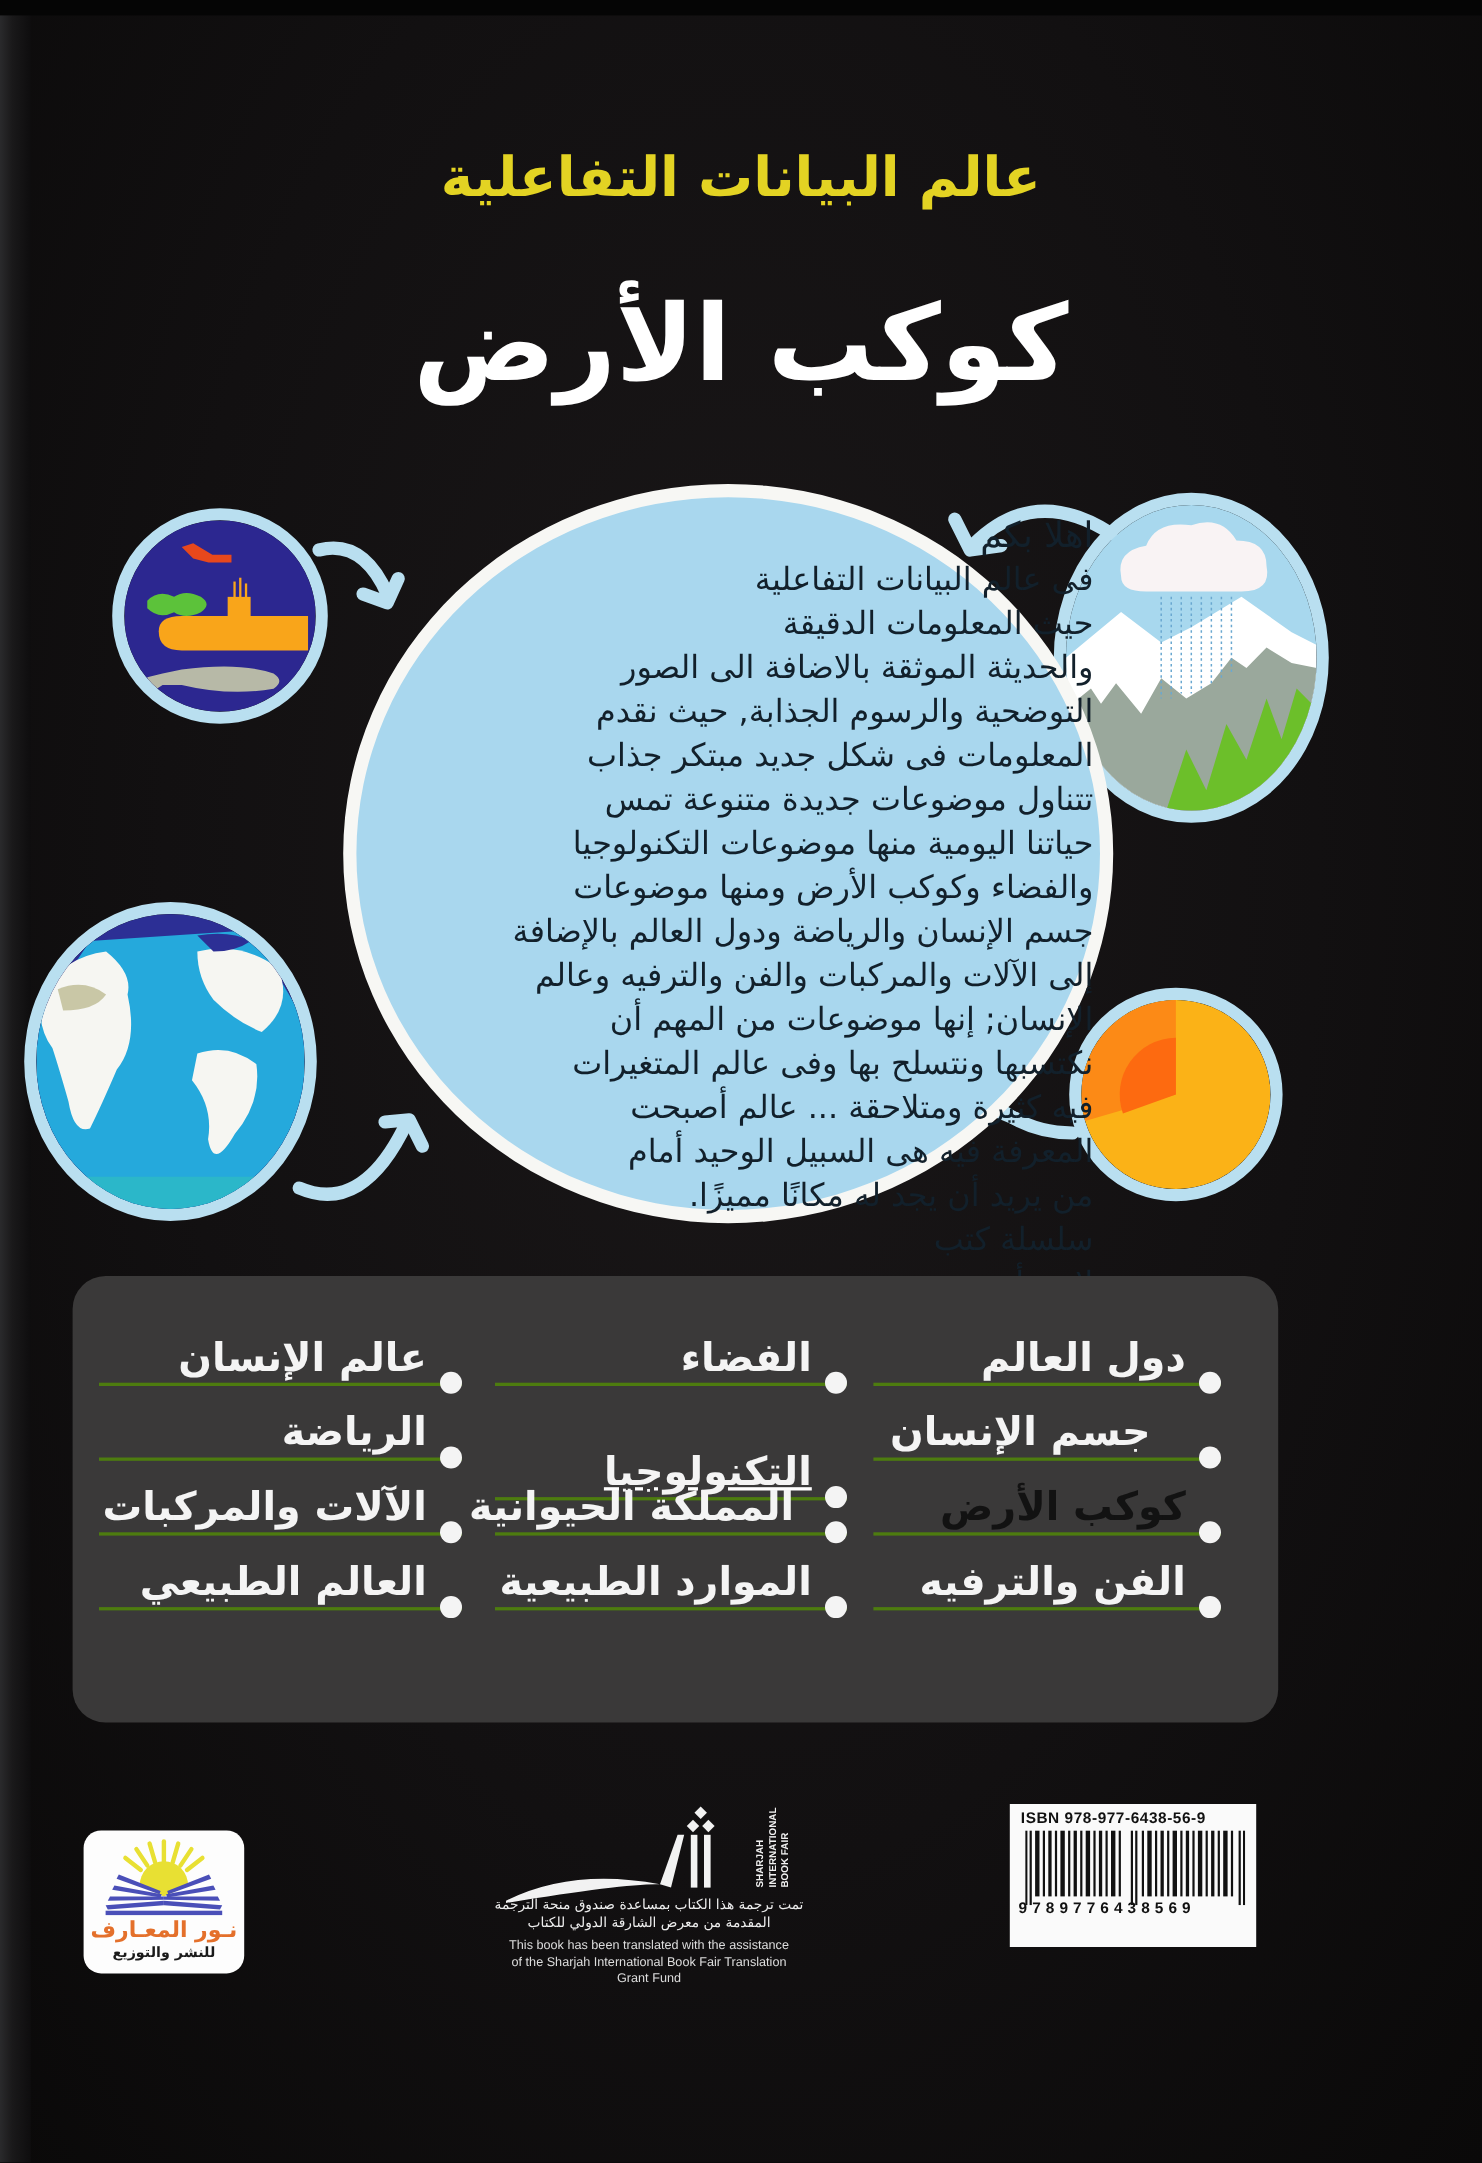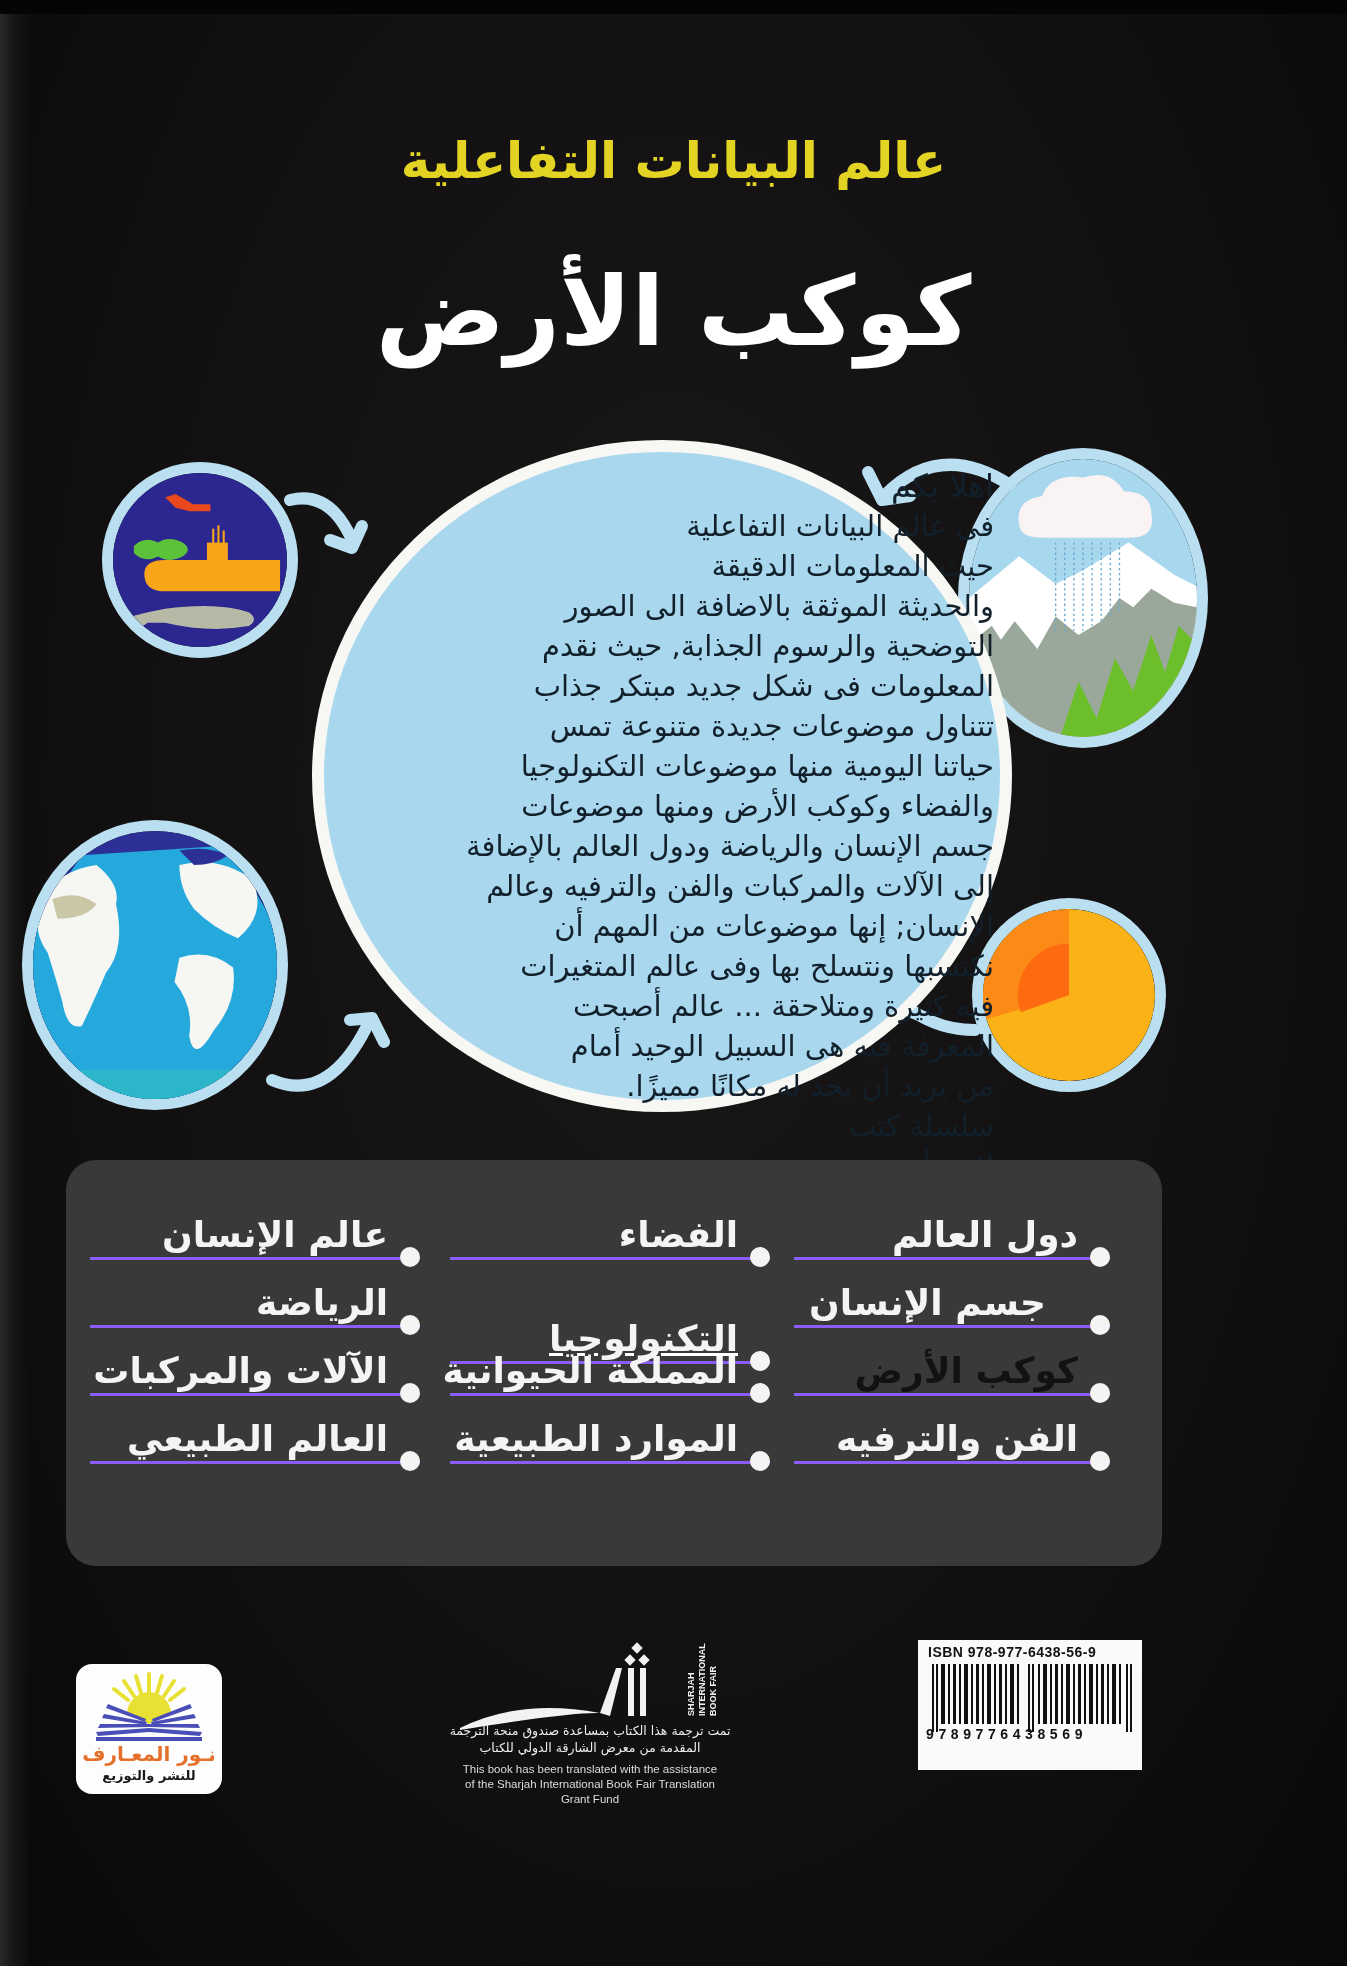--- a/index.html
+++ b/index.html
@@ -45,21 +45,21 @@
   .pic-pie { left: 972px; top: 898px; width: 194px; height: 194px; }
   .arrows { position: absolute; left: 0; top: 0; width: 1347px; height: 1200px; pointer-events: none; }
 
   
   .series-panel {
     position: absolute; left: 66px; top: 1160px; width: 1096px; height: 406px;
     background: #3a3939; border-radius: 30px;
   }
   .list-item {
     position: absolute; height: 60px; direction: rtl;
-    border-bottom: 3px solid #8b5cf6; display: flex; align-items: flex-end;
+    border-bottom: 3px solid #4d7c0f; display: flex; align-items: flex-end;
   }
   .list-item .dot {
     width: 20px; height: 20px; border-radius: 50%; background: #f4f4f4;
     margin-left: 12px; margin-bottom: -10px; flex: none;
   }
   .list-item .label {
     color: #f4f4f4; font-size: 36px; font-weight: bold; line-height: 44px; white-space: nowrap;
   }
   .list-item.current .label { color: #121212; }
 
@@ -231,21 +231,21 @@
 </div>
 
 <div class="list-item" style="left:450px; top:1200px; width:320px;">
   <span class="dot"></span>
   <span class="label">الفضاء</span>
 </div>
 <div class="list-item" style="left:450px; top:1304px; width:320px;text-decoration:underline;">
   <span class="dot"></span>
   <span class="label">التكنولوجيا</span>
 </div>
-<div class="list-item" style="left:450px; top:1336px; width:320px;">
+<div class="list-item" style="left:450px; top:1336px; width:320px;gap:16px;">
   <span class="dot"></span>
   <span class="label">المملكة الحيوانية</span>
 </div>
 <div class="list-item" style="left:450px; top:1404px; width:320px;">
   <span class="dot"></span>
   <span class="label">الموارد الطبيعية</span>
 </div>
 
 <div class="list-item" style="left:90px; top:1200px; width:330px;">
   <span class="dot"></span>

